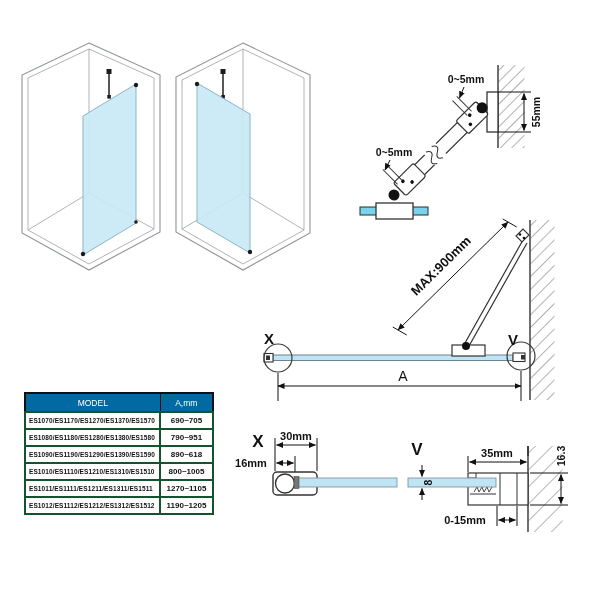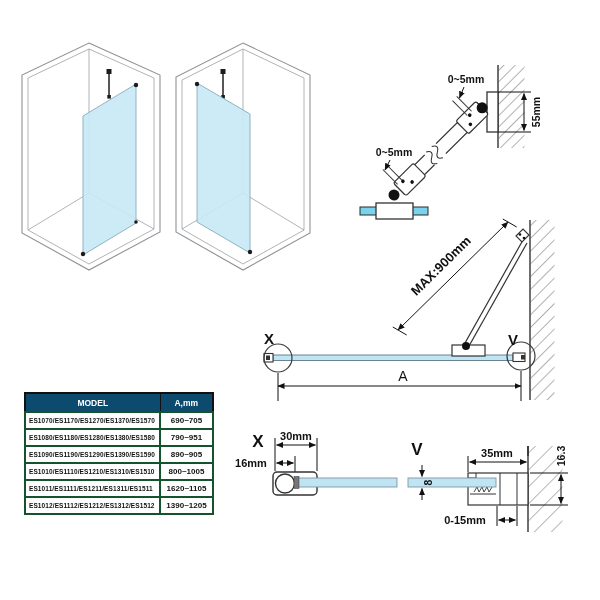--- a/index.html
+++ b/index.html
@@ -8,21 +8,21 @@
   .canvas svg{position:absolute;}
   svg text{font-family:"Liberation Sans",sans-serif;fill:#111;}
   .dim{font-size:10.5px;font-weight:bold;}
   .dim-lg{font-size:11px;font-weight:bold;}
   .pt{font-size:15px;font-weight:bold;}
   .big{font-size:17px;font-weight:bold;}
   .max{font-size:13px;font-weight:bold;}
   .alabel{font-size:14px;font-weight:normal;}
   #spec-table{position:absolute;left:24px;top:392px;width:188px;border-collapse:collapse;
               table-layout:fixed;border:2px solid #111;}
-  #spec-table th{background:#0c4a6e;color:#fff;font-size:8.5px;font-weight:bold;height:17px;
+  #spec-table th{background:#0369a1;color:#fff;font-size:8.5px;font-weight:normal;height:17px;
                  padding:0;border:1px solid #111;}
   #spec-table td{border:2px solid #14532d;height:15px;padding:0;}
   #spec-table td.model{font-size:6.5px;font-weight:bold;color:#111;padding-left:3px;letter-spacing:.1px;}
   #spec-table td.range{font-size:8px;font-weight:bold;text-align:center;color:#111;}
 </style>
 </head>
 <body>
 
 <div class="canvas">
 
@@ -165,33 +165,33 @@
       <tr>
         <td class="model">ES1070/ES1170/ES1270/ES1370/ES1570</td>
         <td class="range">690~705</td>
       </tr>
       <tr>
         <td class="model">ES1080/ES1180/ES1280/ES1380/ES1580</td>
         <td class="range">790~951</td>
       </tr>
       <tr>
         <td class="model">ES1090/ES1190/ES1290/ES1390/ES1590</td>
-        <td class="range">890~905</td>
+        <td class="range">890~618</td>
       </tr>
       <tr>
         <td class="model">ES1010/ES1110/ES1210/ES1310/ES1510</td>
         <td class="range">800~1005</td>
       </tr>
       <tr>
         <td class="model">ES1011/ES1111/ES1211/ES1311/ES1511</td>
-        <td class="range">1620~1105</td>
+        <td class="range">1270~1105</td>
       </tr>
       <tr>
         <td class="model">ES1012/ES1112/ES1212/ES1312/ES1512</td>
-        <td class="range">1390~1205</td>
+        <td class="range">1190~1205</td>
       </tr>
     </tbody>
   </table>
 
   <svg style="left:225px;top:425px" width="180" height="100" viewBox="0 0 180 100">
     <defs>
       <marker id="ax" markerWidth="8" markerHeight="8" refX="6.5" refY="3" orient="auto-start-reverse" markerUnits="userSpaceOnUse">
         <path d="M0,0 L7,3 L0,6 Z" fill="#111"></path>
       </marker>
     </defs>

